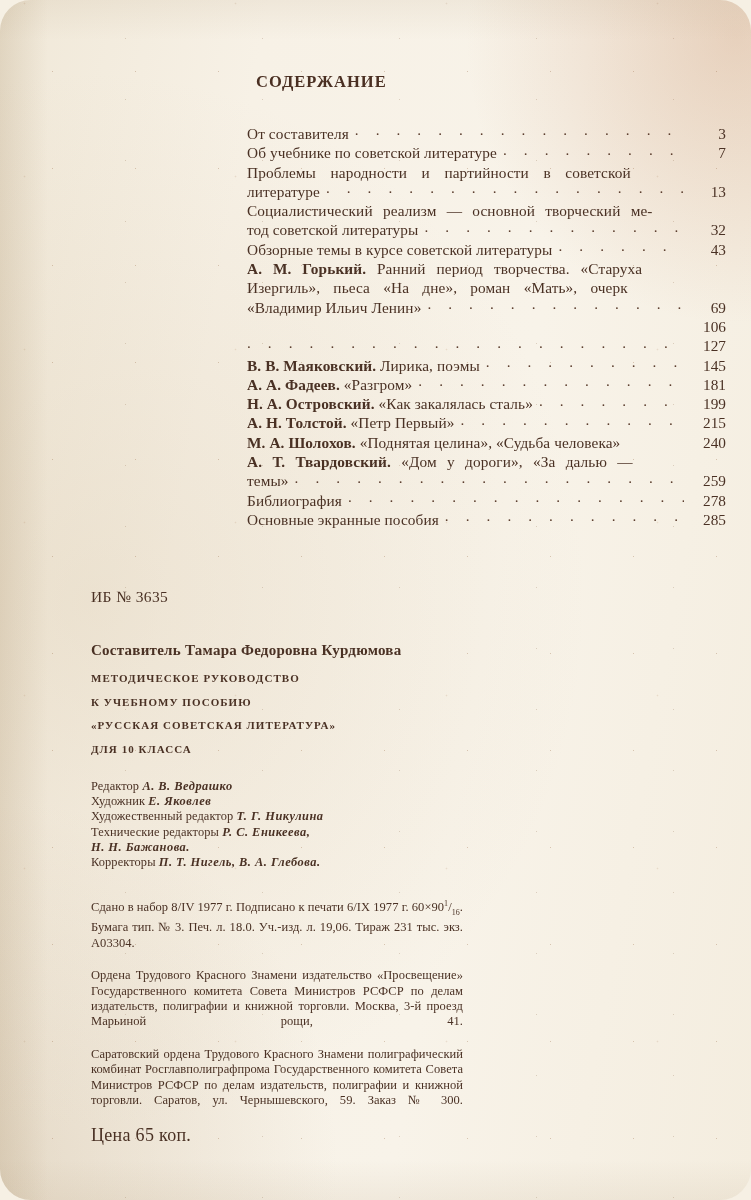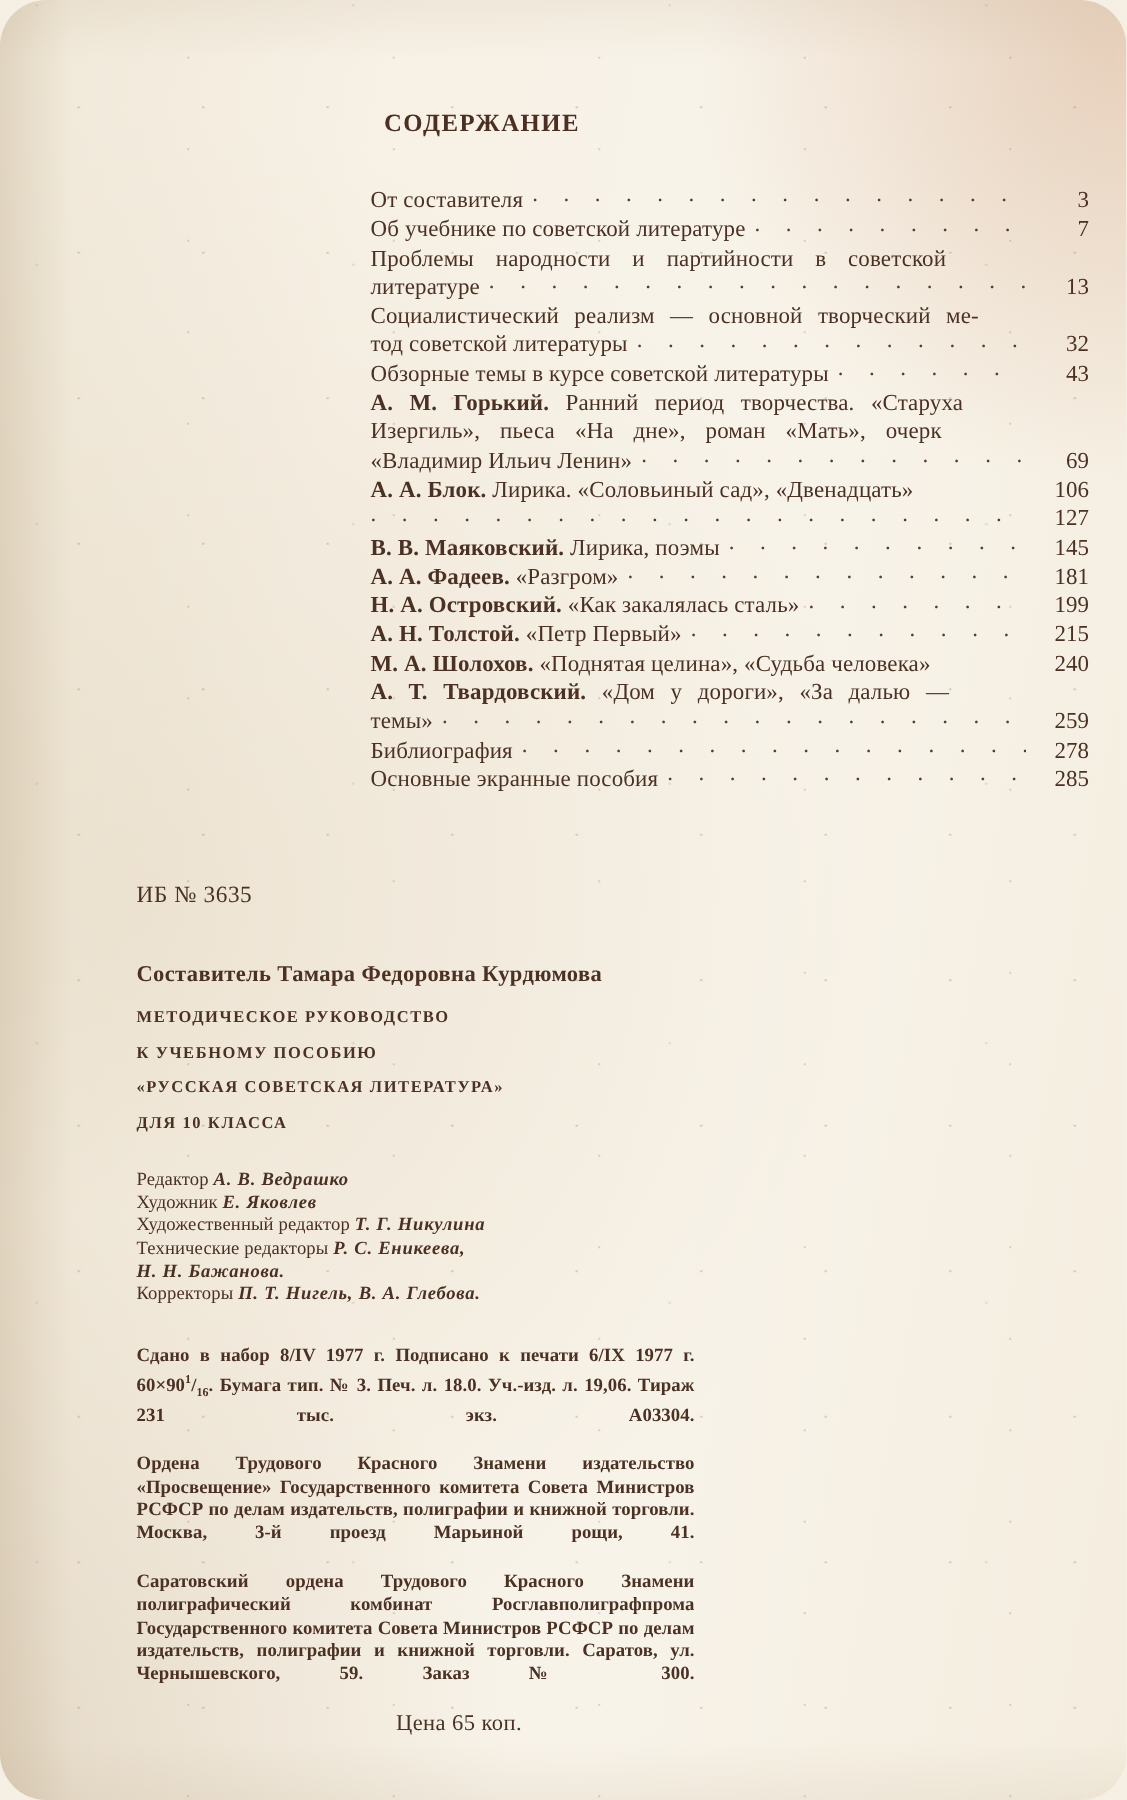--- a/index.html
+++ b/index.html
@@ -159,27 +159,26 @@
   }
   .imprint {
     font-size: 12.5px;
     line-height: 15.4px;
     text-align: justify;
     text-align-last: left;
     letter-spacing: .05px;
     margin-bottom: 17px;
     width: 372px;
   }
-  .imprint.jl { text-align-last: justify; font-weight: bold; }
+  .imprint.jl { text-align-last: justify; }
   .imprint sup { font-size: 8px; vertical-align: super; }
   .imprint sub { font-size: 8px; vertical-align: sub; }
   .price {
-    font-size: 15px;
+    font-size: 18px;
     letter-spacing: .3px;
-    text-align: center;
   }
 </style>
 </head>
 <body>
 
 <div class="page">
   <div class="speckles"></div>
   <div class="edge-shade"></div>
 
   <div class="content">
@@ -231,21 +230,20 @@
           <span class="toc-text">Изергиль», пьеса «На дне», роман «Мать», очерк</span>
           <span class="toc-leader none"></span>
           <span class="toc-page"></span>
         </div>
         <div class="toc-row">
           <span class="toc-text">«Владимир Ильич Ленин»</span>
           <span class="toc-leader"></span>
           <span class="toc-page">69</span>
         </div>
         <div class="toc-row">
-          <span class="toc-text"><span class="bold">А. А. Блок.</span> Лирика. «Соловьиный сад», «Двенадцать»</span>
           <span class="toc-leader none"></span>
           <span class="toc-page">106</span>
         </div>
         <div class="toc-row">
           <span class="toc-leader"></span>
           <span class="toc-page">127</span>
         </div>
         <div class="toc-row">
           <span class="toc-text"><span class="bold">В. В. Маяковский.</span> Лирика, поэмы</span>
           <span class="toc-leader"></span>

